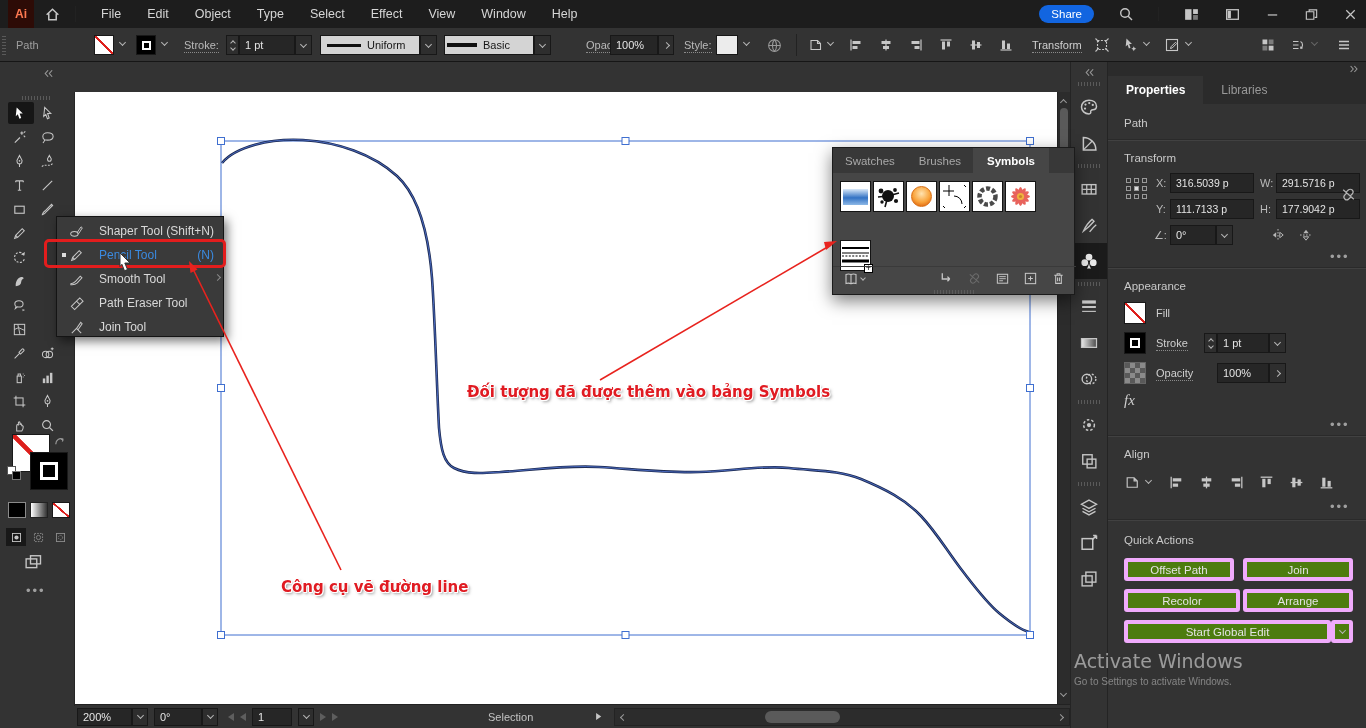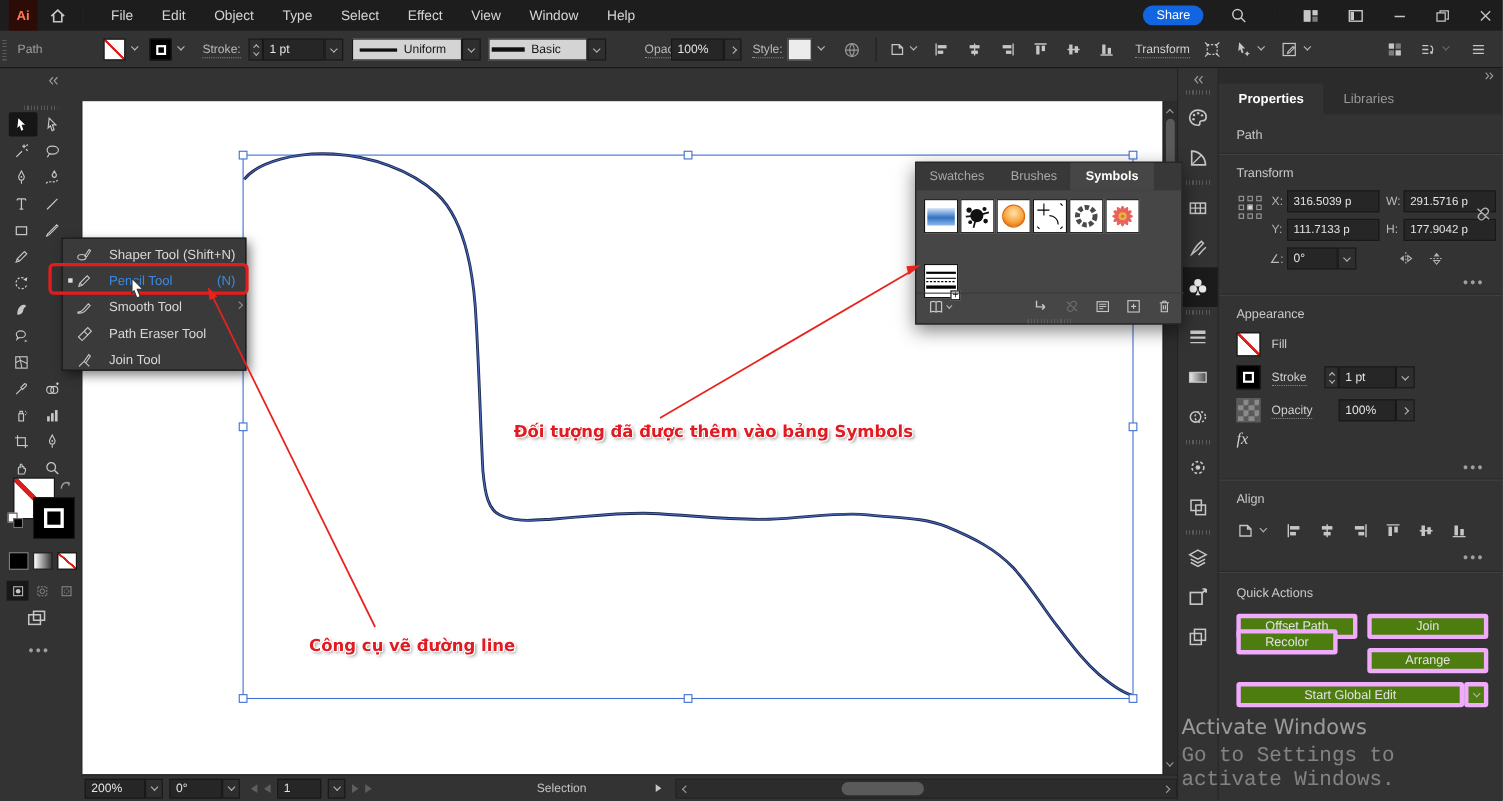--- a/index.html
+++ b/index.html
@@ -937,21 +937,21 @@
         </svg>
       <svg class="ic abs" style="left:210px;top:370px;width:17px;height:17px">
           <use href="#i-alignb"></use>
         </svg>
       <div class="abs dots3" style="left:222px;top:400px">•••</div>
       <div class="abs divider" style="left:0;top:416px;width:258px"></div>
 
       <span class="abs" style="left:16px;top:430px;color:#c9c9c9;font-size:11.5px">Quick Actions</span>
       <div class="abs btn" style="left:16px;top:454px;width:110px">Offset Path</div>
       <div class="abs btn" style="left:135px;top:454px;width:110px">Join</div>
-      <div class="abs btn" style="left:16px;top:468px;width:92px">Recolor</div>
+      <div class="abs btn" style="left:16px;top:485px;width:116px">Recolor</div>
       <div class="abs btn" style="left:135px;top:485px;width:110px">Arrange</div>
       <div class="abs btn" style="left:16px;top:516px;width:207px">Start Global Edit</div>
       <div class="abs btn" style="left:223px;top:516px;width:22px">
           <span class="chev"></span>
         </div>
     </div>
   </div>
 
   <div class="abs" style="left:56px;top:216px;width:168px;height:121px;background:#3a3a3a;border:1px solid #141414;box-shadow:3px 4px 10px rgba(0,0,0,.55);z-index:40;padding-top:2px">
     <div class="flyitem">
@@ -1085,16 +1085,16 @@
     <line x1="341" y1="570" x2="193" y2="269" stroke="#e8231e" stroke-width="1.6"></line>
     <polygon points="189,261 197.5,269.5 190.5,273" fill="#e8231e"></polygon>
   </svg>
 
   <svg class="abs" width="18" height="20" style="left:116px;top:252px;z-index:70">
     <path d="M4 1 L14 11 H8.8 L11.5 17.5 L8.5 18.8 L5.9 12.3 L4 14.5 Z" fill="#fff" stroke="#333" stroke-width="1"></path>
   </svg>
 
   <div class="abs" style="left:1074px;top:650px;z-index:80">
     <div style="font-size:19px;color:rgba(240,240,240,.55);font-family:'DejaVu Sans',sans-serif">Activate Windows</div>
-    <div style="font-size:19px;color:rgba(240,240,240,.42);margin-top:4px;font-family:Liberation Mono, monospace">Go to Settings to activate Windows.</div>
+    <div style="font-size:10px;color:rgba(240,240,240,.42);margin-top:4px;font-family:Liberation Sans, sans-serif">Go to Settings to activate Windows.</div>
   </div>
 
 </div>
 
 </body></html>

